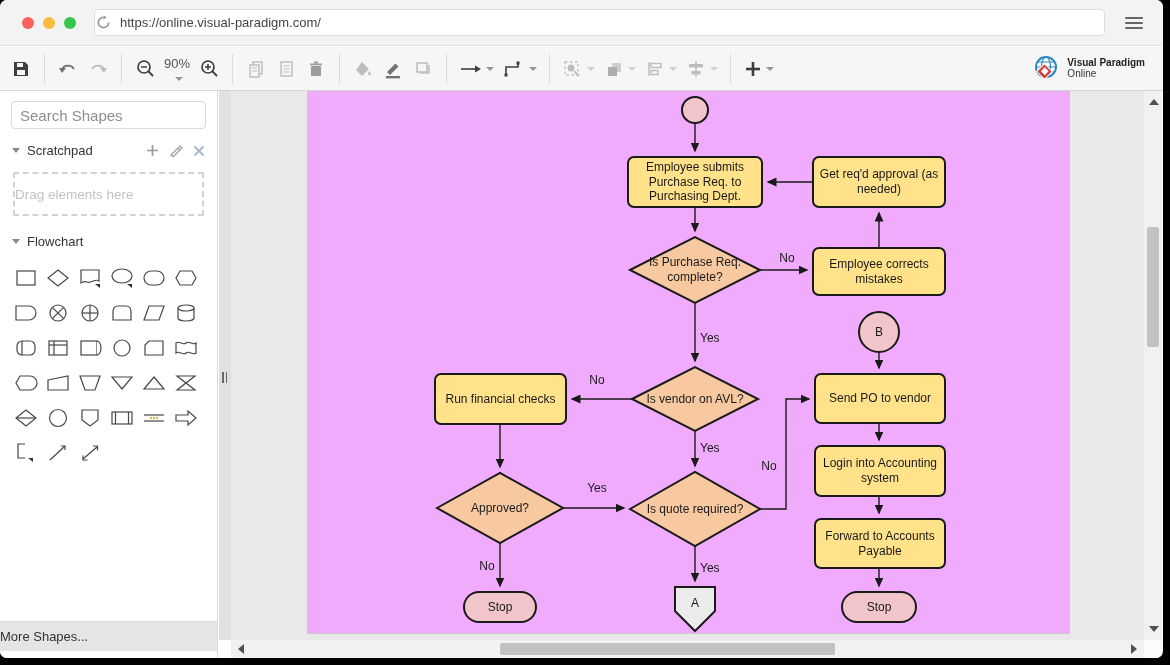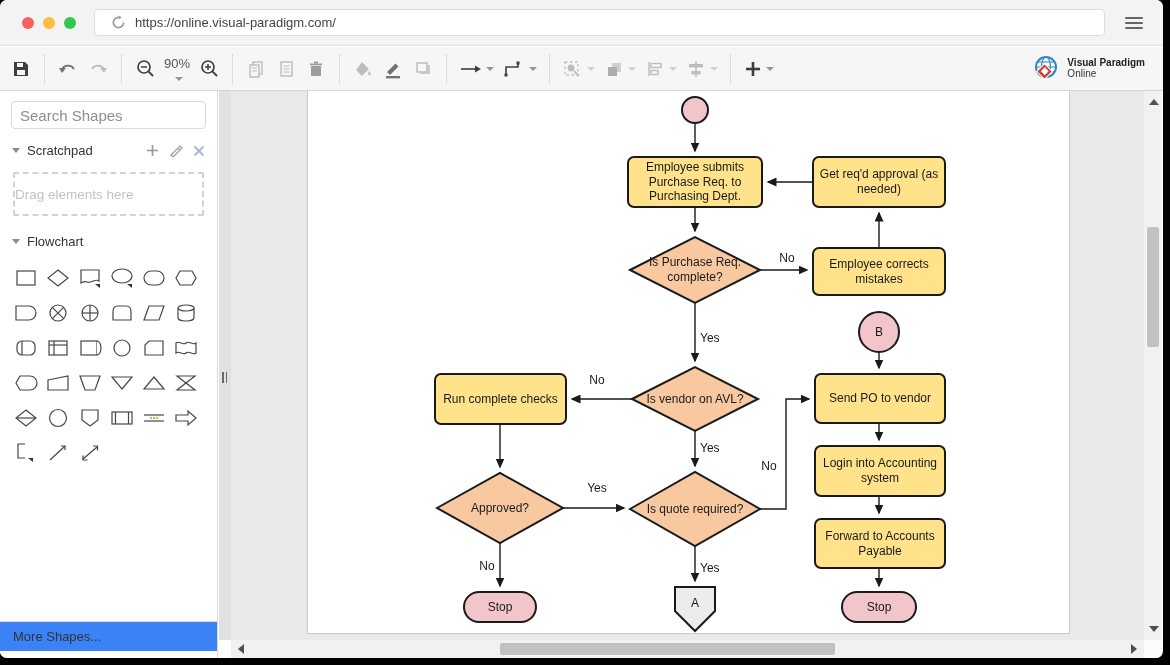--- a/index.html
+++ b/index.html
@@ -4,21 +4,21 @@
 <style>
   * { margin:0; padding:0; box-sizing:border-box; }
   html,body { width:1170px; height:665px; background:#000; font-family:"Liberation Sans", sans-serif; overflow:hidden; }
   .window { position:absolute; left:0; top:0; width:1163px; height:658px; background:#fff; border-radius:7px; overflow:hidden; }
 
   
   .titlebar { position:absolute; left:0; top:0; right:0; height:46px; background:#f3f3f3; border-bottom:1px solid #e2e2e2; display:flex; align-items:center; }
   .lights { display:flex; gap:9px; padding:0 18px 0 22px; }
   .light { width:12px; height:12px; border-radius:50%; }
   .light.red { background:#fc605c; } .light.yellow { background:#fdbc40; } .light.green { background:#34c749; }
-  .urlbar { flex:1; height:27px; background:#fff; border:1px solid #ddd; border-radius:4px; display:flex; align-items:center; padding:0 16px; margin-right:14px; }
+  .urlbar { flex:1; height:27px; background:#fff; border:1px solid #ddd; border-radius:4px; display:flex; align-items:center; padding:0 1px; margin-right:14px; }
   .urlbar input { border:none; outline:none; flex:1; font-size:13px; color:#444; font-family:"Liberation Sans", sans-serif; background:transparent; }
   .reload { width:15px; height:15px; margin-right:9px; }
   .hamburger { width:44px; display:flex; flex-direction:column; gap:3px; align-items:center; padding-right:14px; }
   .hamburger span { display:block; width:18px; height:2px; background:#666; border-radius:1px; }
 
   
   .toolbar { position:absolute; left:0; top:47px; right:0; height:44px; background:#f6f6f6; border-bottom:1px solid #d6d6d6; display:flex; align-items:center; padding:0 6px; }
   .tbtn { height:32px; min-width:30px; display:flex; align-items:center; justify-content:center; padding:0 4px; border-radius:3px; }
   .tsep { width:1px; height:30px; background:#dcdcdc; margin:0 8px; }
   .dk { color:#3f3f3f; } .md { color:#737373; } .lt { color:#bdbdbd; } .ml { color:#9d9d9d; }
@@ -36,28 +36,28 @@
   .searchwrap { margin:10px 11px 6px 11px; height:28px; border:1px solid #d9d9d9; border-radius:4px; background:#fff; display:flex; align-items:center; padding:0 8px; }
   .searchwrap input { border:none; outline:none; flex:1; font-size:15px; color:#333; background:transparent; font-family:"Liberation Sans", sans-serif; }
   .searchwrap input::placeholder { color:#8e8e8e; }
   .sec-head { display:flex; align-items:center; padding:8px 12px 6px 12px; font-size:13px; color:#333; }
   .tri { width:0; height:0; border-left:4px solid transparent; border-right:4px solid transparent; border-top:5px solid #8a8a8a; margin-right:7px; }
   .sec-tools { margin-left:auto; display:flex; gap:10px; align-items:center; }
   .dragbox { margin:8px 13px 10px 13px; height:44px; border:2px dashed #d2d2d2; border-radius:2px; display:flex; align-items:center; justify-content:flex-start; font-size:13.5px; color:#c3c3c3; }
   .palette { display:grid; grid-template-columns:repeat(6,32px); row-gap:9px; padding:10px 10px; }
   .cell { width:32px; height:26px; display:flex; align-items:center; justify-content:center; }
   .cell svg { stroke:#474747; fill:#fff; stroke-width:1.2; }
-  .moreshapes { position:absolute; left:0; right:0; bottom:7px; height:30px; background:#3b82f6; border-top:1px solid #ddd; display:flex; align-items:center; padding-left:13px; font-size:13px; color:#333; }
+  .moreshapes { position:absolute; left:0; right:0; bottom:7px; height:30px; background:#e5e5e5; border-top:1px solid #ddd; display:flex; align-items:center; font-size:13px; color:#333; }
 
   
   .gutter { position:absolute; left:219px; top:91px; width:12px; bottom:18px; background:#e1e1e1; }
   .handle { position:absolute; left:3px; top:281px; display:flex; gap:2px; }
   .handle i { display:block; width:1.5px; height:11px; background:#6a6a6a; }
   .canvas { position:absolute; left:231px; top:91px; right:19px; bottom:18px; background:#e9e9e9; overflow:hidden; }
-  .page { position:absolute; left:76px; top:0px; width:763px; height:543px; background:#ffffff; border:1px solid #c9c9c9; border-top:none; }
+  .page { position:absolute; left:76px; top:0px; width:763px; height:543px; background:#f0abfc; border:1px solid #c9c9c9; border-top:none; }
   .page svg.flow { position:absolute; left:0; top:0; }
   .nlabel { position:absolute; display:flex; align-items:center; justify-content:center; text-align:center; font-size:12px; color:#1a1a1a; line-height:1.22; }
   .elabel { position:absolute; font-size:12px; color:#1a1a1a; text-align:center; }
 
   
   .vscroll { position:absolute; top:91px; right:1px; width:18px; bottom:18px; background:#f1f1f1; }
   .hscroll { position:absolute; left:231px; right:19px; bottom:0; height:18px; background:#f1f1f1; }
   .vthumb { position:absolute; left:3px; width:12px; top:136px; height:120px; background:#c1c1c1; border-radius:2px; }
   .hthumb { position:absolute; top:3px; height:12px; left:269px; width:335px; background:#c1c1c1; border-radius:2px; }
   .sarrow { position:absolute; width:0; height:0; }
@@ -529,21 +529,21 @@
           <polygon points="367,496 407,496 407,520 387,540 367,520" fill="#ECECEC"></polygon>
           <rect x="534" y="501" width="74" height="30" rx="15" fill="#F2C5CA"></rect>
         </g>
       </svg>
 
       <div class="nlabel" style="left:322px;top:67px;width:130px;height:48px;">Employee submits Purchase Req. to Purchasing Dept.</div>
       <div class="nlabel" style="left:507px;top:67px;width:128px;height:48px;">Get req'd approval (as needed)</div>
       <div class="nlabel" style="left:327px;top:158px;width:120px;height:42px;">Is Purchase Req. complete?</div>
       <div class="nlabel" style="left:507px;top:158px;width:128px;height:45px;">Employee corrects mistakes</div>
       <div class="nlabel" style="left:556px;top:229px;width:30px;height:24px;">B</div>
-      <div class="nlabel" style="left:129px;top:284px;width:127px;height:48px;">Run complete checks</div>
+      <div class="nlabel" style="left:129px;top:284px;width:127px;height:48px;">Run financial checks</div>
       <div class="nlabel" style="left:327px;top:296px;width:120px;height:24px;">Is vendor on AVL?</div>
       <div class="nlabel" style="left:509px;top:284px;width:126px;height:47px;">Send PO to vendor</div>
       <div class="nlabel" style="left:509px;top:356px;width:126px;height:48px;">Login into Accounting system</div>
       <div class="nlabel" style="left:509px;top:429px;width:126px;height:47px;">Forward to Accounts Payable</div>
       <div class="nlabel" style="left:131px;top:405px;width:122px;height:24px;">Approved?</div>
       <div class="nlabel" style="left:324px;top:406px;width:126px;height:24px;">Is quote required?</div>
       <div class="nlabel" style="left:156px;top:502px;width:72px;height:28px;">Stop</div>
       <div class="nlabel" style="left:369px;top:498px;width:36px;height:28px;">A</div>
       <div class="nlabel" style="left:534px;top:502px;width:74px;height:28px;">Stop</div>
 

